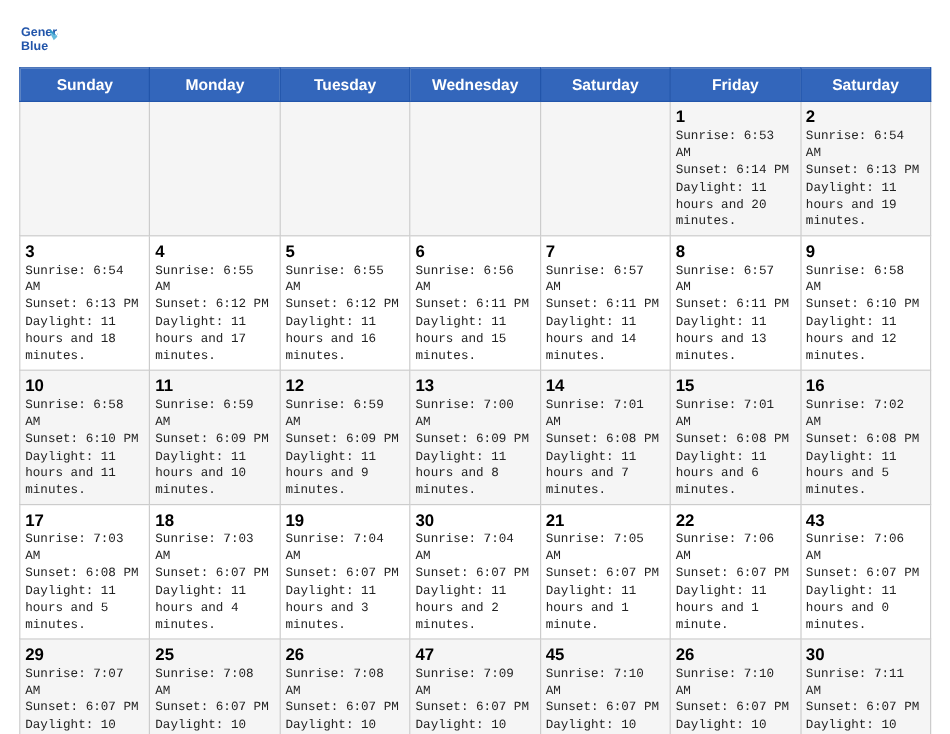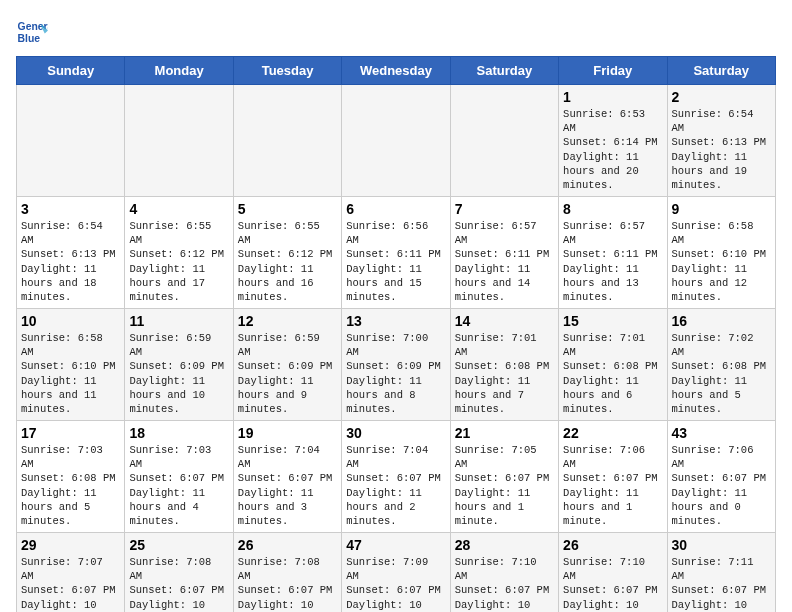--- a/index.html
+++ b/index.html
@@ -231,21 +231,21 @@
         </td>
         <td>
           <div class="cell-day">26</div>
           <div class="cell-info">Sunrise: 7:08 AM<br>Sunset: 6:07 PM<br>Daylight: 10 hours and 58 minutes.</div>
         </td>
         <td>
           <div class="cell-day">47</div>
           <div class="cell-info">Sunrise: 7:09 AM<br>Sunset: 6:07 PM<br>Daylight: 10 hours and 57 minutes.</div>
         </td>
         <td>
-          <div class="cell-day">28</div>
+          <div class="cell-day">45</div>
           <div class="cell-info">Sunrise: 7:10 AM<br>Sunset: 6:07 PM<br>Daylight: 10 hours and 56 minutes.</div>
         </td>
         <td>
           <div class="cell-day">26</div>
           <div class="cell-info">Sunrise: 7:10 AM<br>Sunset: 6:07 PM<br>Daylight: 10 hours and 56 minutes.</div>
         </td>
         <td>
           <div class="cell-day">30</div>
           <div class="cell-info">Sunrise: 7:11 AM<br>Sunset: 6:07 PM<br>Daylight: 10 hours and 55 minutes.</div>
         </td>

